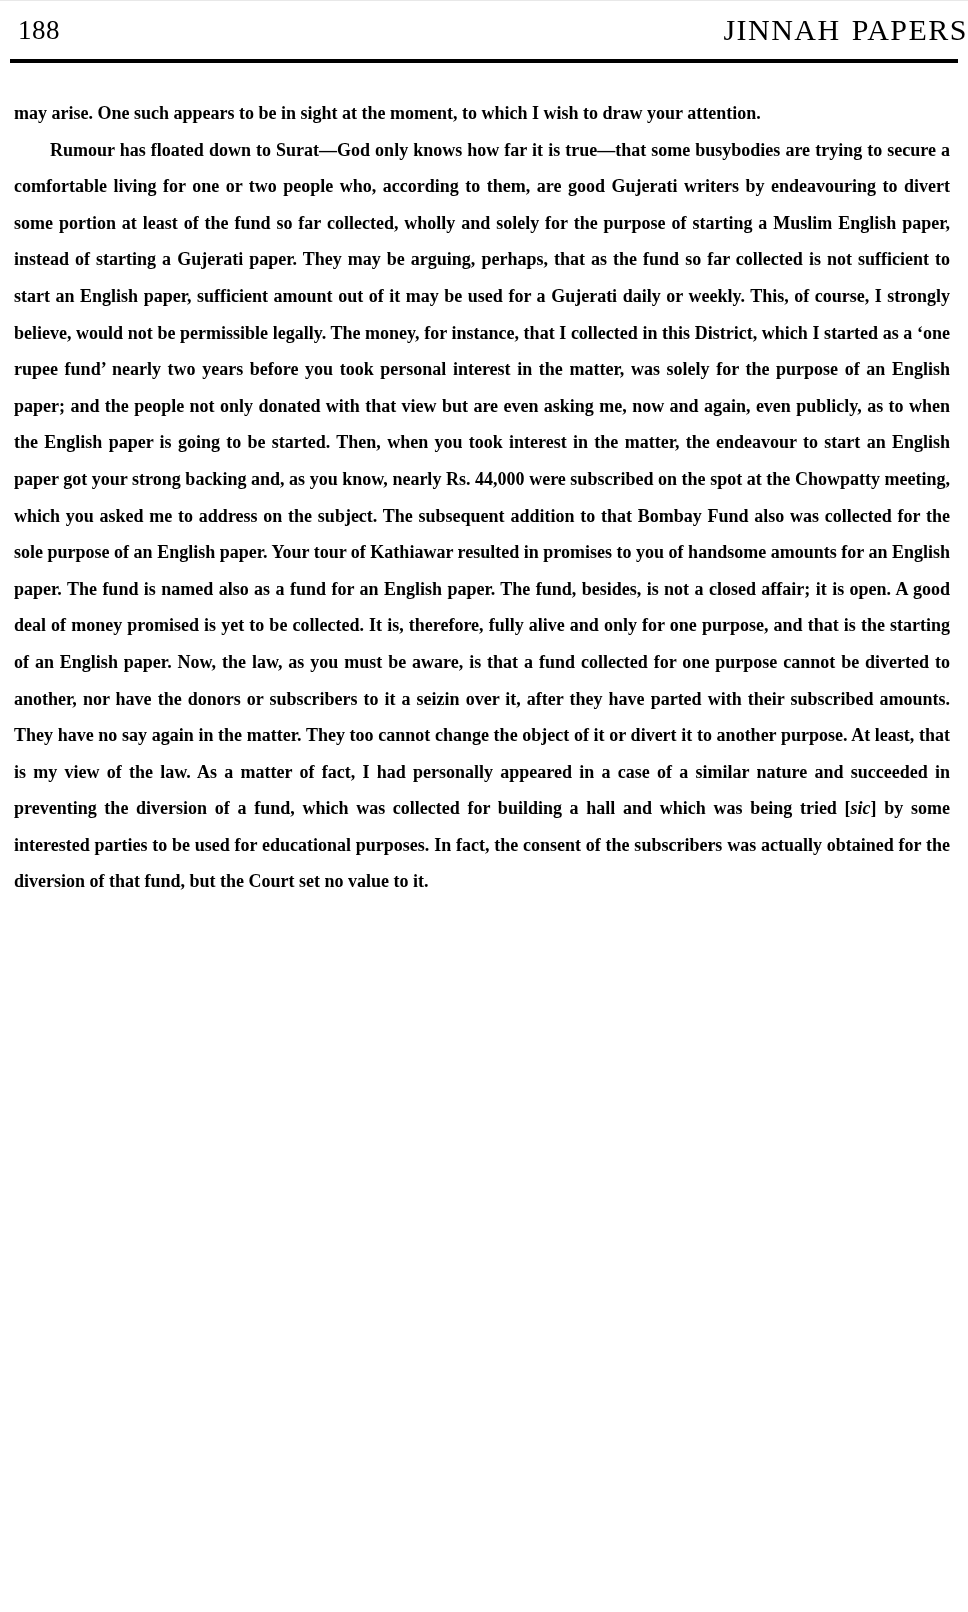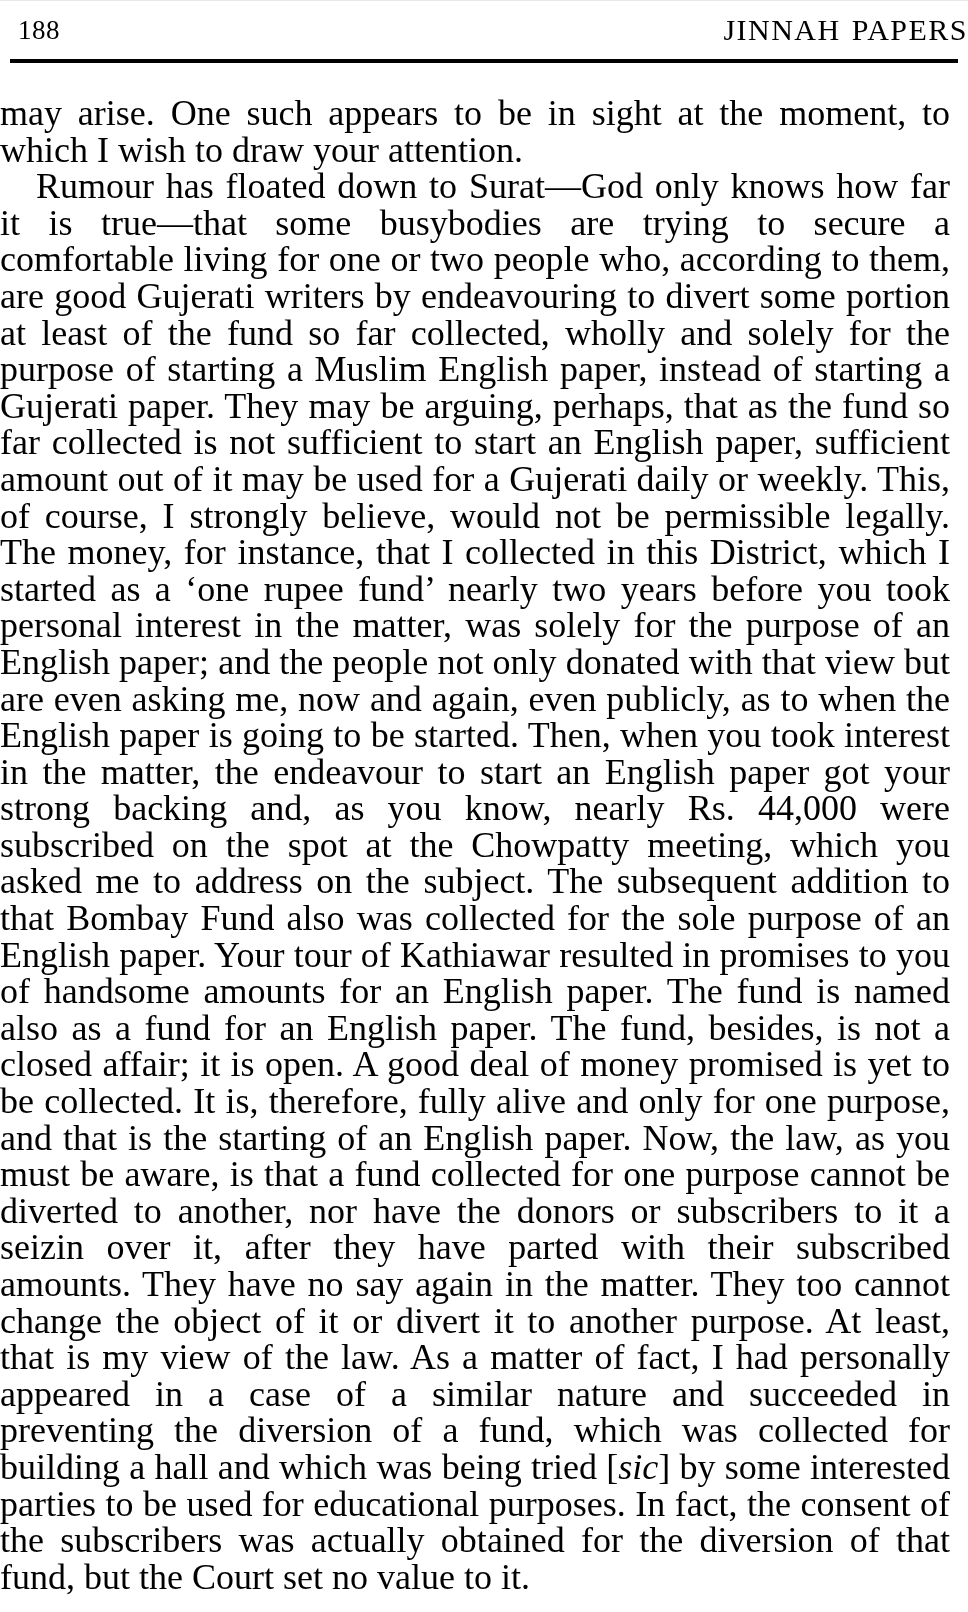--- a/index.html
+++ b/index.html
@@ -34,24 +34,25 @@
     font-size: 30px;
     letter-spacing: 1.5px;
     word-spacing: 2px;
   }
   .divider-rule {
     height: 4px;
     background: #000000;
     margin: 0 10px;
   }
   .page-body {
-    padding: 32px 18px 0 0;
-    font-size: 36px;
+    padding: 32px 18px 0 14px;
+    font-size: 18px;
     line-height: 36.6px;
     text-align: justify;
+    font-weight: bold;
   }
   .para {
     text-align: justify;
     text-align-last: left;
   }
   .para.indent { text-indent: 36px; }
   .italic { font-style: italic; }
 </style>
 </head>
 <body>

